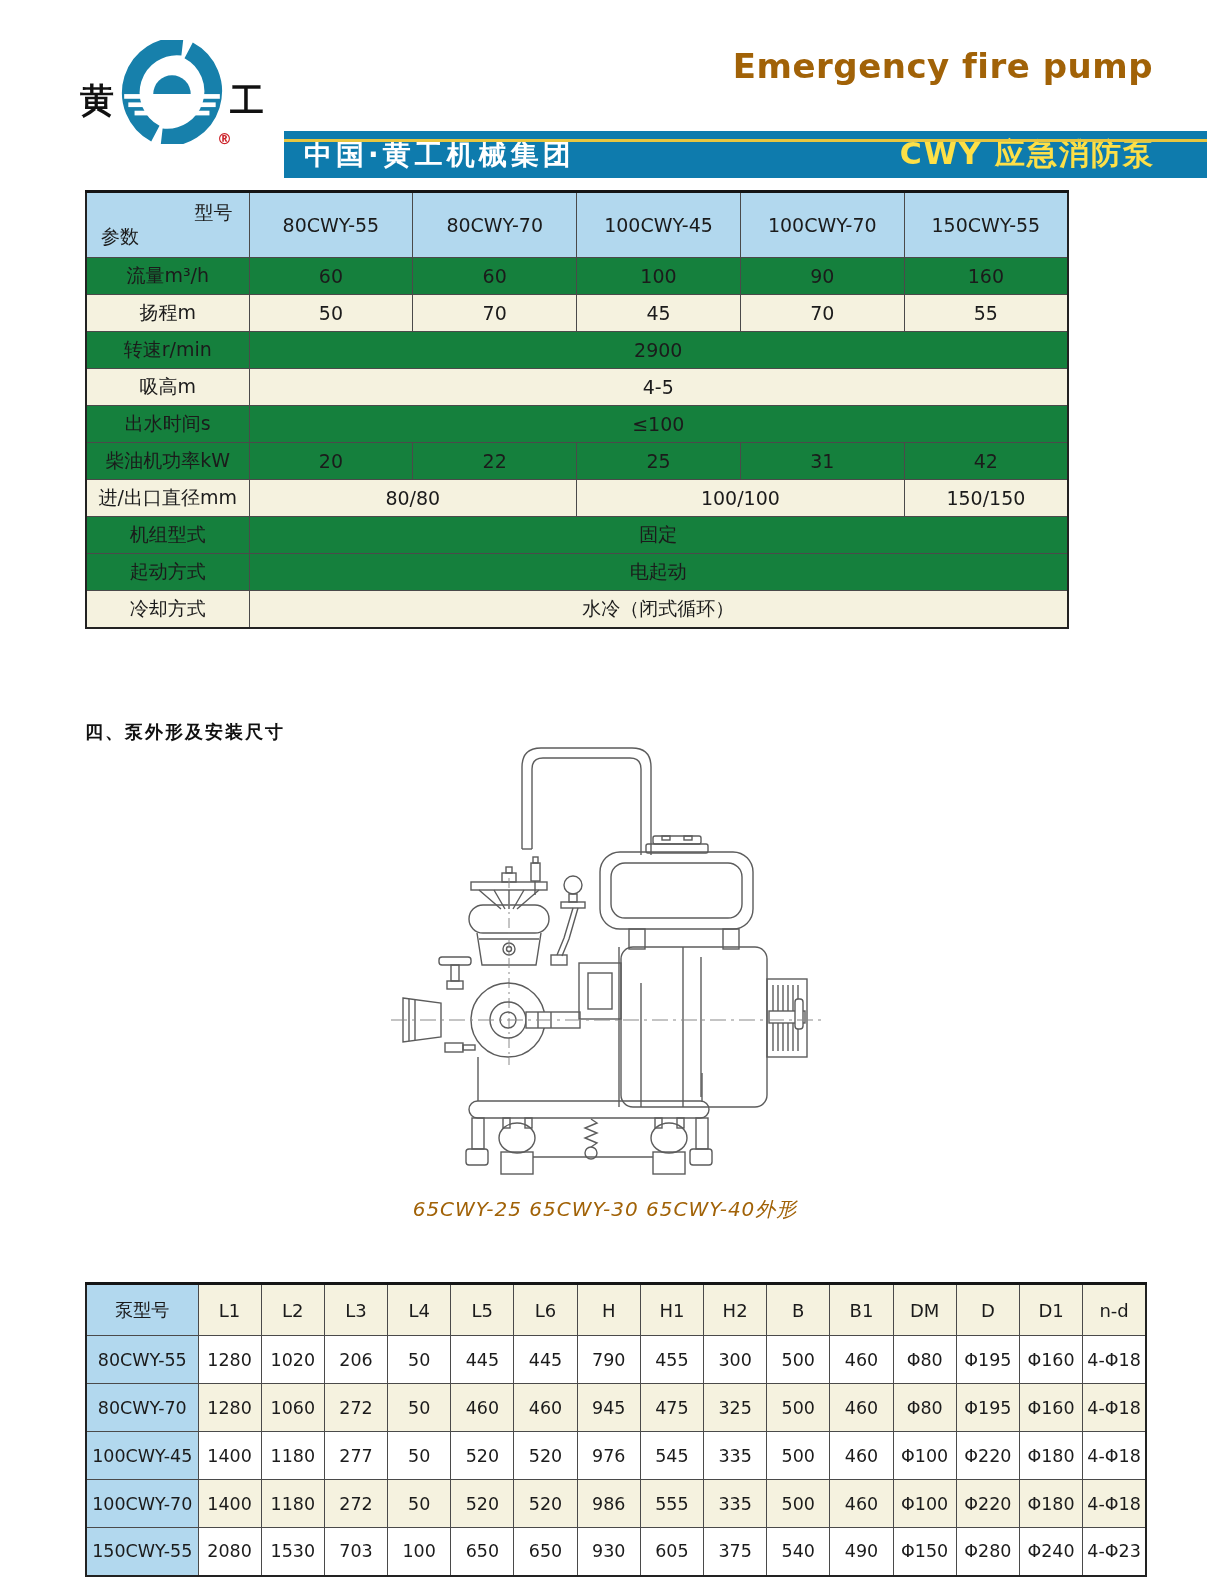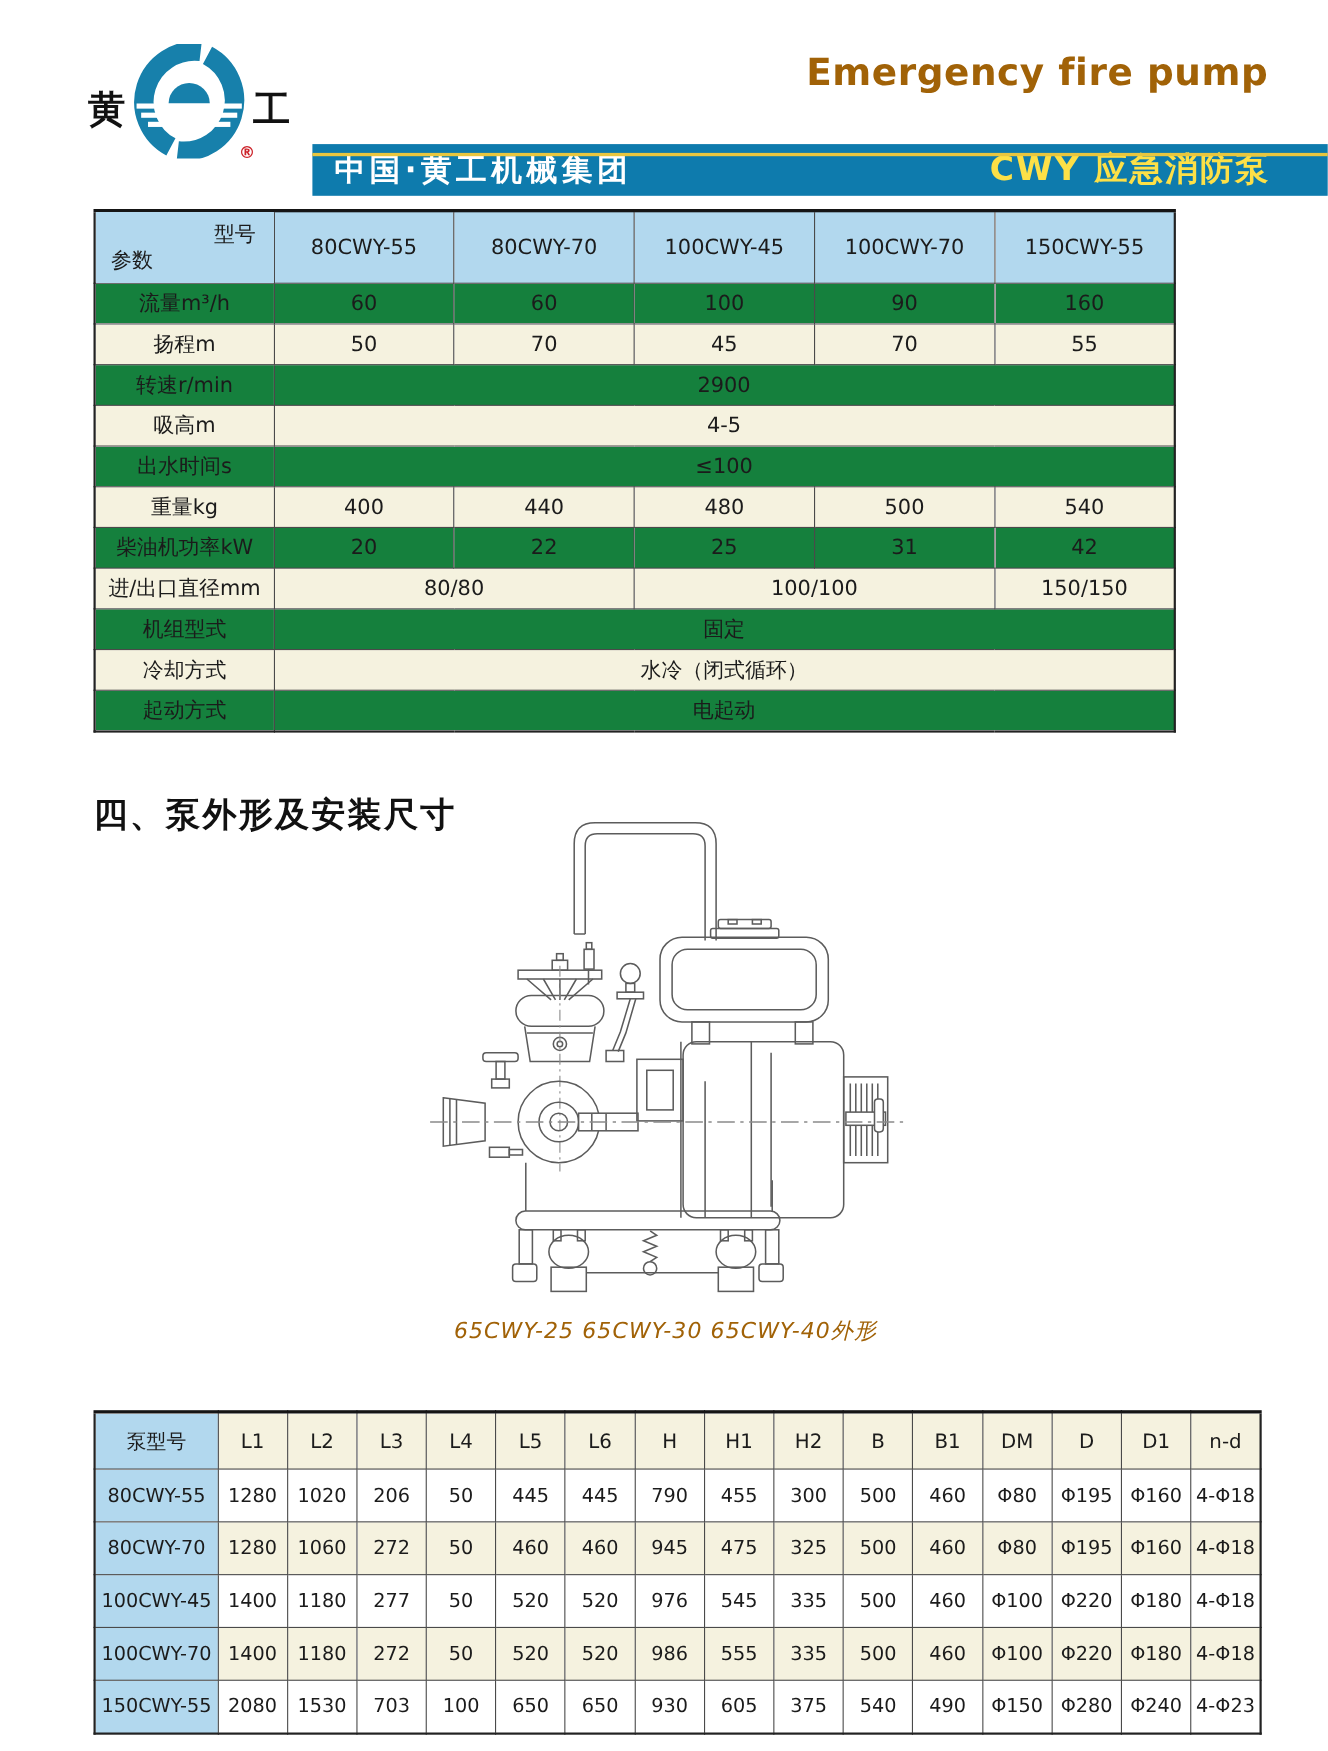--- a/index.html
+++ b/index.html
@@ -47,21 +47,21 @@
   .spec-table tr.cream td{background:var(--cream);}
   .corner{
     position:relative;background:var(--head-blue);
     background-image:linear-gradient(to bottom right,
       transparent calc(50% - 1px), #4a4a4a calc(50% - 1px),
       #4a4a4a calc(50% + 1px), transparent calc(50% + 1px));
   }
   .corner .tr{position:absolute;top:7px;right:16px;font-size:19px;}
   .corner .bl{position:absolute;bottom:7px;left:14px;font-size:19px;}
 
-  .sec-title{position:absolute;left:85px;top:720px;font-size:31px;font-weight:700;color:#111;letter-spacing:2px;}
+  .sec-title{position:absolute;left:85px;top:720px;font-size:18px;font-weight:700;color:#111;letter-spacing:2px;}
 
   .drawing{position:absolute;left:383px;top:733px;width:450px;height:455px;}
   .drawing svg{width:100%;height:100%;}
   .caption{position:absolute;left:365px;top:1196px;width:480px;text-align:center;font-size:20px;color:#a16207;letter-spacing:1px;font-style:italic;}
 
   .dim-table{position:absolute;left:85px;top:1282px;width:1062px;border:2px solid #222;border-top:3px solid #151515;}
   .dim-table tr.head td{background:var(--cream);height:52px;font-size:18px;}
   .dim-table tr.head td:first-child{background:var(--head-blue);}
   .dim-table tr.r{height:48px;}
   .dim-table tr.r td{font-size:17.5px;}
@@ -143,53 +143,45 @@
         <td colspan="5">2900</td>
       </tr>
       <tr class="r cream">
         <td>吸高m</td>
         <td colspan="5">4-5</td>
       </tr>
       <tr class="r white">
         <td>出水时间s</td>
         <td colspan="5">≤100</td>
       </tr>
-      <tr class="r cream">
-        <td>重量kg</td>
-        <td>400</td>
-        <td>440</td>
-        <td>480</td>
-        <td>500</td>
-        <td>540</td>
-      </tr>
       <tr class="r white">
         <td>柴油机功率kW</td>
         <td>20</td>
         <td>22</td>
         <td>25</td>
         <td>31</td>
         <td>42</td>
       </tr>
       <tr class="r cream">
         <td>进/出口直径mm</td>
         <td colspan="2">80/80</td>
         <td colspan="2">100/100</td>
         <td colspan="1">150/150</td>
       </tr>
       <tr class="r white">
         <td>机组型式</td>
         <td colspan="5">固定</td>
       </tr>
+      <tr class="r white">
+        <td>起动方式</td>
+        <td colspan="5">电起动</td>
+      </tr>
       <tr class="r cream">
         <td>冷却方式</td>
         <td colspan="5">水冷（闭式循环）</td>
-      </tr>
-      <tr class="r white">
-        <td>起动方式</td>
-        <td colspan="5">电起动</td>
       </tr>
     </tbody>
 </table>
 
 <div class="sec-title">四、泵外形及安装尺寸</div>
 
 <div class="drawing">
   <svg viewBox="0 0 450 455" fill="none" stroke="#5c5c5c" stroke-width="1.4">
 
     <g>

